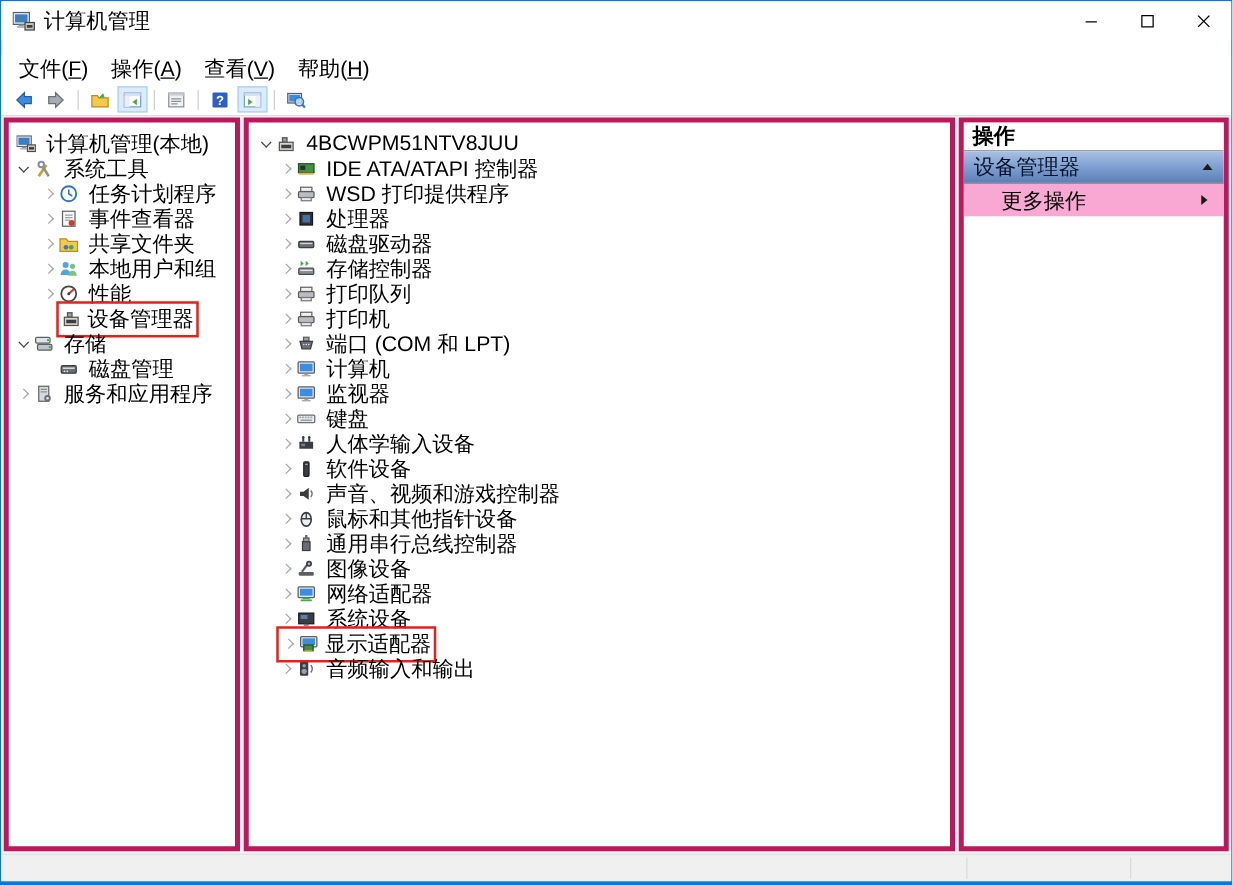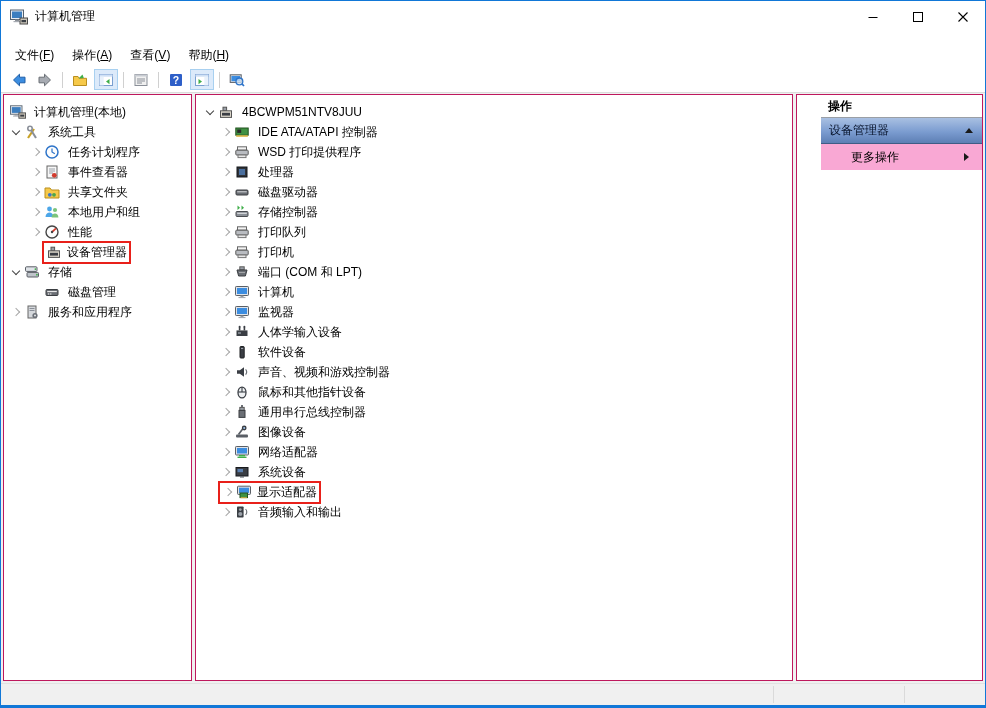--- a/index.html
+++ b/index.html
@@ -1,41 +1,41 @@
 <!DOCTYPE html>
 <html><head>
 <meta charset="utf-8">
 <style>
   html,body{margin:0;padding:0;background:#fff;}
   .window{position:relative;width:986px;height:708px;box-sizing:border-box;
     border:1px solid #1177d7;border-bottom-width:3px;background:#fff;
-    font-family:"Liberation Sans",sans-serif;font-size:12px;color:#000;
+    font-family:"Liberation Sans",sans-serif;font-size:17px;color:#000;
     display:flex;flex-direction:column;overflow:hidden;}
   
   .titlebar{height:31px;flex:none;display:flex;align-items:center;padding-left:9px;background:#fff;}
   .title-icon{width:18px;height:16px;flex:none;}
   .title-text{margin-left:7px;}
   .win-controls{margin-left:auto;display:flex;height:100%;}
   .win-btn{width:45px;height:100%;display:flex;align-items:center;justify-content:center;}
   
   .menubar{height:23px;flex:none;display:flex;align-items:center;padding-left:5px;background:#fff;margin-top:12px;}
   .menu-item{padding:3px 9px;}
   .menu-item .key{text-decoration:underline;}
   
   .toolbar{height:25px;flex:none;display:flex;align-items:center;padding-left:5px;background:#fff;border-bottom:1px solid #dcdcdc;}
   .tb-btn{width:24px;height:21px;display:flex;align-items:center;justify-content:center;border:1px solid transparent;margin:0 1px;box-sizing:border-box;}
   .tb-btn.on{background:#dceafa;border-color:#a8d0f0;}
   .tb-sep{width:1px;height:16px;background:#d0d0d0;margin:0 4px;flex:none;}
   .tbi{width:16px;height:16px;}
   
   .content{flex:1;display:flex;background:#f0f0f0;padding:1px 2px 2px 2px;gap:3px;min-height:0;}
-  .pane{background:#fff;border:1px solid #be185d;box-sizing:border-box;overflow:hidden;}
+  .pane{background:#fff;border:4px solid #be185d;box-sizing:border-box;overflow:hidden;}
   .pane-left{width:189px;flex:none;}
   .pane-middle{flex:1;}
-  .pane-right{width:187px;flex:none;display:flex;flex-direction:column;padding-left:24px;}
+  .pane-right{width:216px;flex:none;display:flex;flex-direction:column;}
   .tree{padding-top:7px;}
   .row{height:20px;display:flex;align-items:center;white-space:nowrap;}
   .lbl{padding:1px 3px;}
   .ic{width:16px;height:16px;flex:none;margin-right:5px;}
   .chev{display:inline-block;width:12px;height:12px;flex:none;margin-right:2px;position:relative;}
   .chev.col::before{content:"";position:absolute;left:3px;top:3px;width:5px;height:5px;
     border-top:1px solid #a8a8a8;border-right:1px solid #a8a8a8;transform:rotate(45deg);}
   .chev.exp::before{content:"";position:absolute;left:3px;top:2px;width:5px;height:5px;
     border-right:1px solid #444;border-bottom:1px solid #444;transform:rotate(45deg);}
   .lvl0{padding-left:6px;}
@@ -519,20 +519,27 @@
         <div class="row mitem">
           <span class="chev col"></span>
           <svg class="ic">
               <use href="#i-monitor"></use>
             </svg>
           <span class="lbl">监视器</span>
         </div>
         <div class="row mitem">
           <span class="chev col"></span>
           <svg class="ic">
+              <use href="#i-keyboard"></use>
+            </svg>
+          <span class="lbl">键盘</span>
+        </div>
+        <div class="row mitem">
+          <span class="chev col"></span>
+          <svg class="ic">
               <use href="#i-hid"></use>
             </svg>
           <span class="lbl">人体学输入设备</span>
         </div>
         <div class="row mitem">
           <span class="chev col"></span>
           <svg class="ic">
               <use href="#i-softdev"></use>
             </svg>
           <span class="lbl">软件设备</span>

